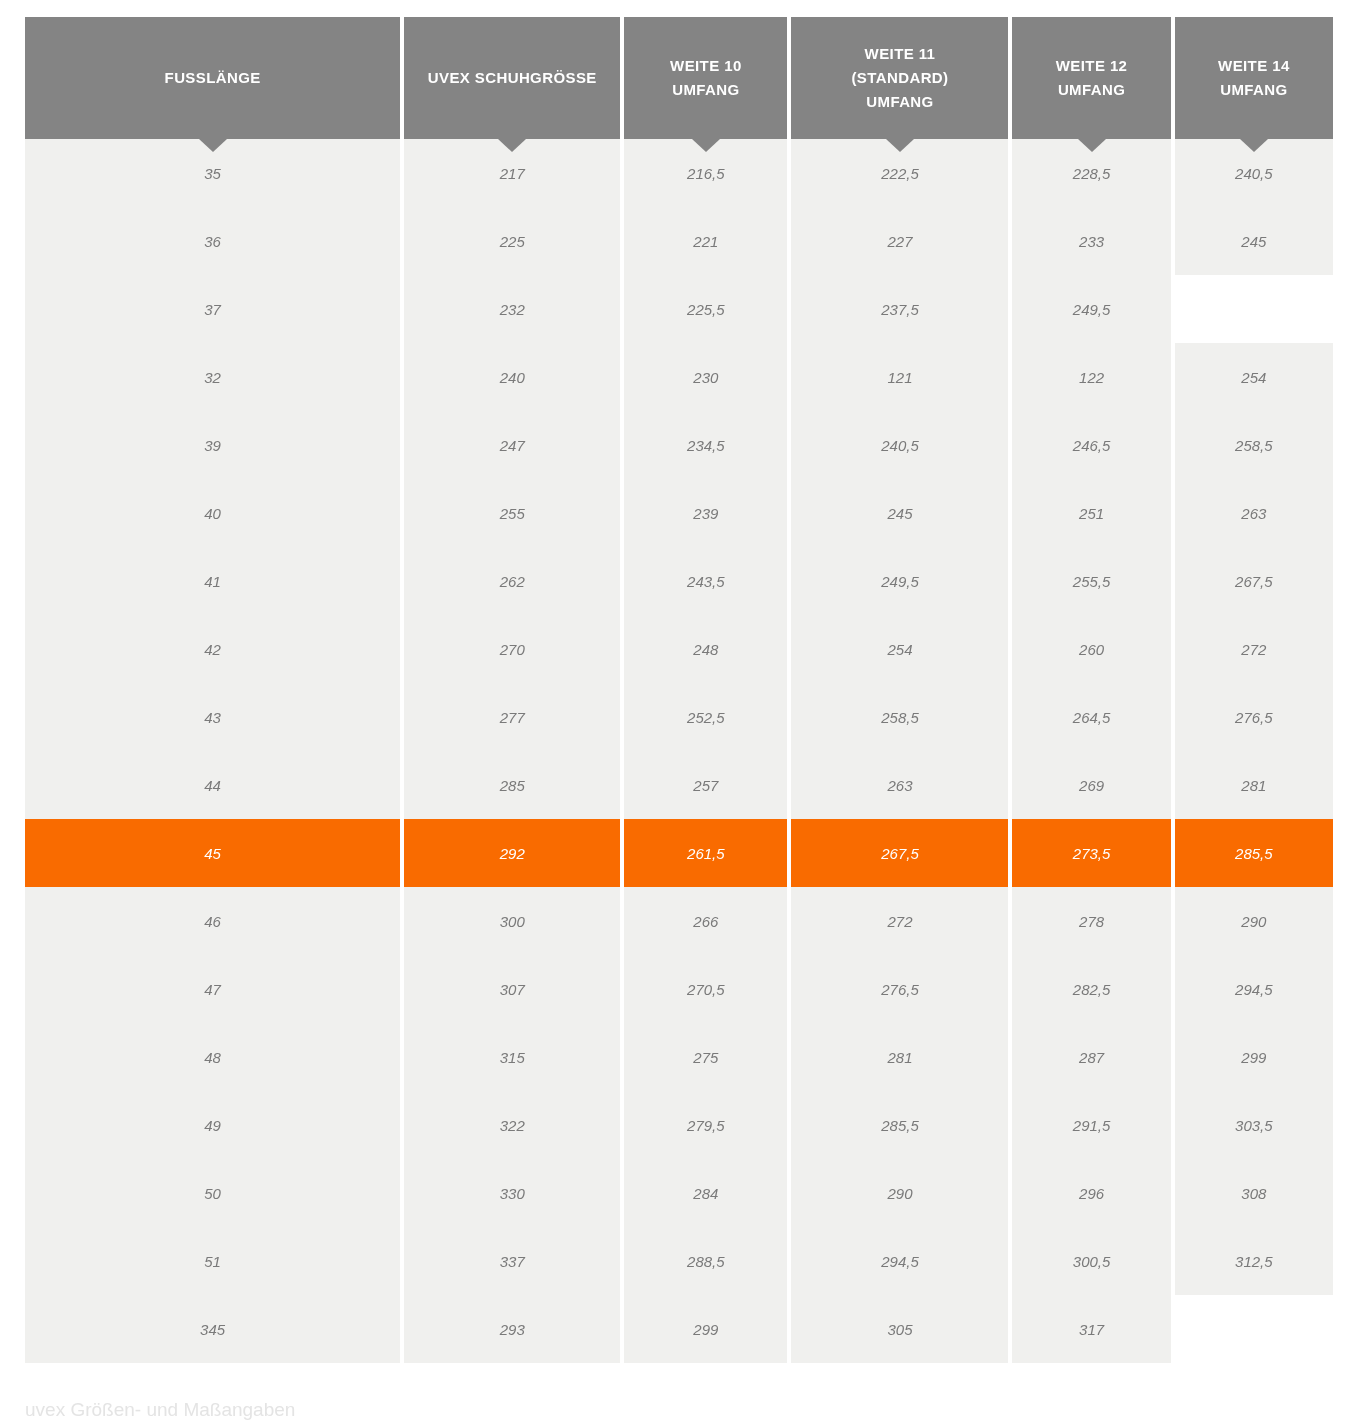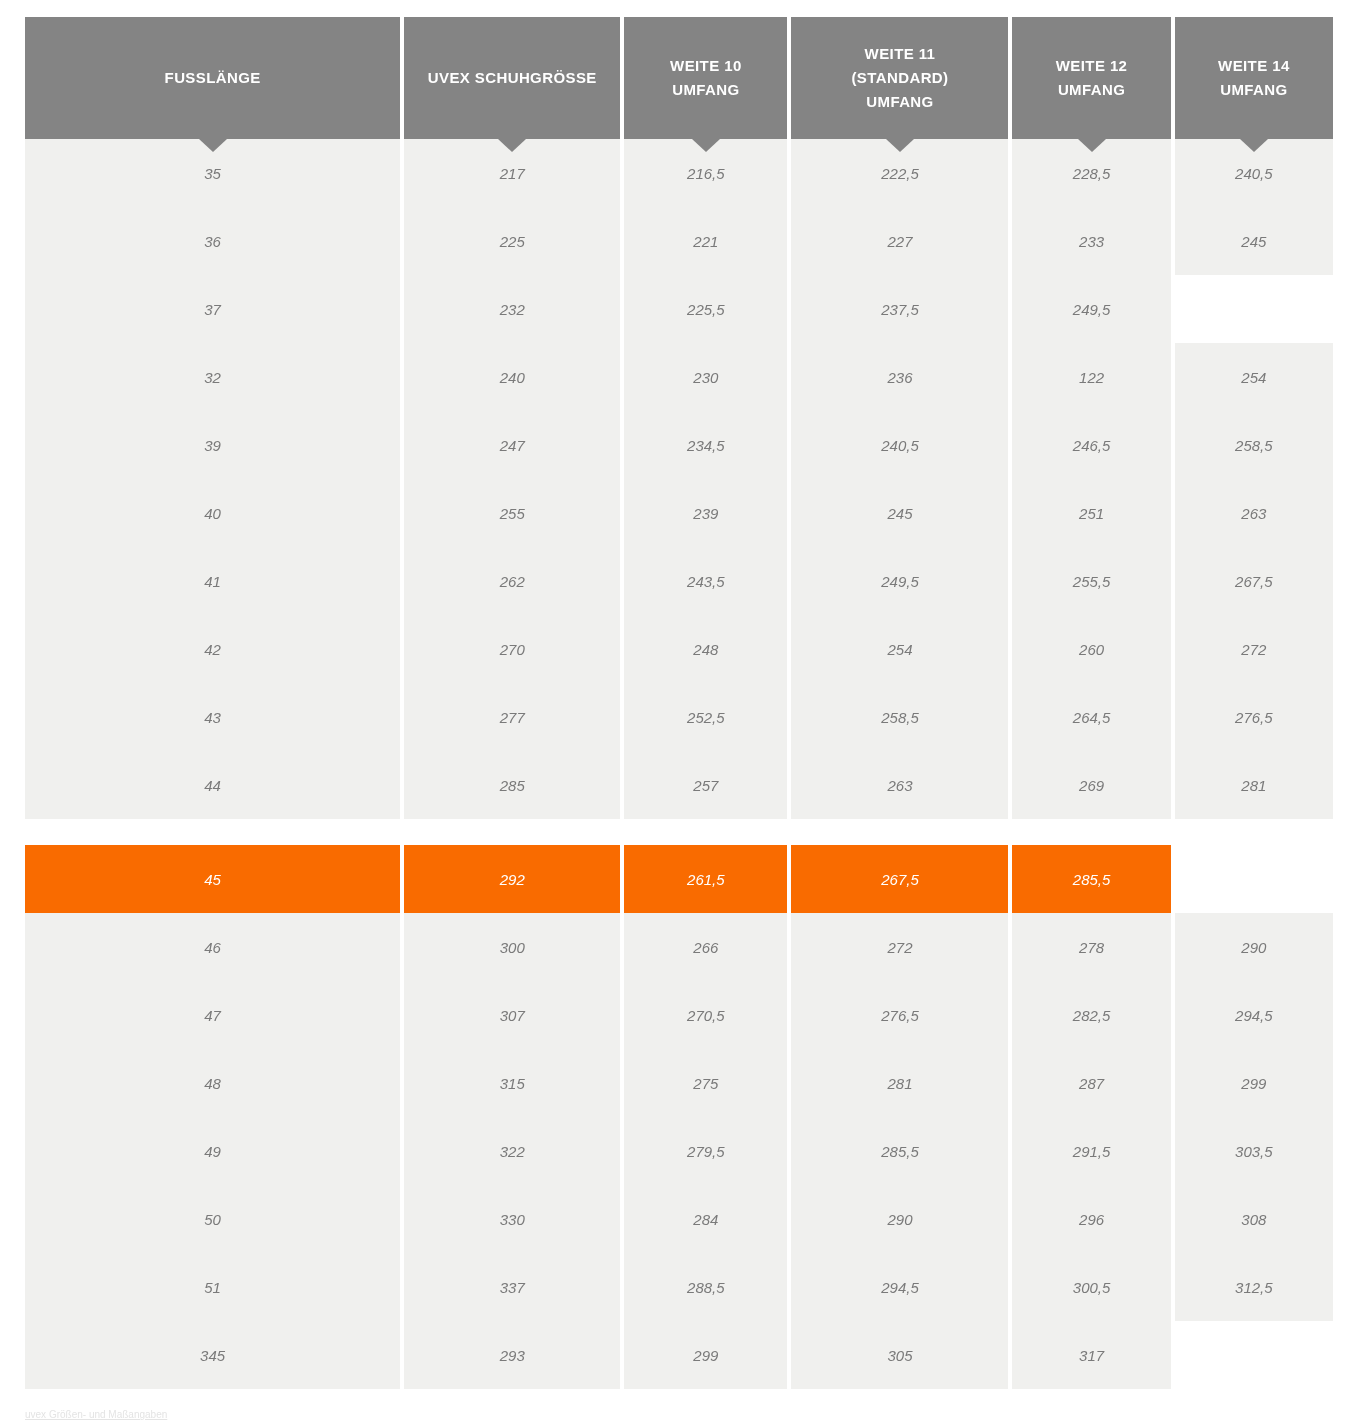--- a/index.html
+++ b/index.html
@@ -53,27 +53,25 @@
     background: var(--row-bg, #f0f0ee);
     color: var(--row-text, #7a7a7a);
     display: flex;
     align-items: center;
     justify-content: center;
     font-size: 15px;
   }
   .grid.row.hl .cell {
     background: var(--highlight-bg, #f96b00);
     color: var(--highlight-text, #ffffff);
-    margin-top: 26px;
   }
   .caption {
-    margin: 20px 0 0 25px;
-    font-size: 10px;
+    margin: 36px 0 0 25px;
+    font-size: 19px;
     color: var(--caption-text, #e4e4e4);
-    text-decoration: underline;
   }
 </style>
 </head>
 <body>
 
 <div class="table-wrap">
   <div class="grid header">
       <div class="hcell">FUSSLÄNGE</div>
       <div class="hcell">UVEX SCHUHGRÖSSE</div>
       <div class="hcell">WEITE 10
@@ -107,21 +105,21 @@
         <div class="cell">37</div>
         <div class="cell">232</div>
         <div class="cell">225,5</div>
         <div class="cell">237,5</div>
         <div class="cell">249,5</div>
       </div>
       <div class="grid row">
         <div class="cell">32</div>
         <div class="cell">240</div>
         <div class="cell">230</div>
-        <div class="cell">236</div>
+        <div class="cell">121</div>
         <div class="cell">122</div>
         <div class="cell">254</div>
       </div>
       <div class="grid row">
         <div class="cell">39</div>
         <div class="cell">247</div>
         <div class="cell">234,5</div>
         <div class="cell">240,5</div>
         <div class="cell">246,5</div>
         <div class="cell">258,5</div>
@@ -164,20 +162,21 @@
         <div class="cell">257</div>
         <div class="cell">263</div>
         <div class="cell">269</div>
         <div class="cell">281</div>
       </div>
       <div class="grid row hl">
         <div class="cell">45</div>
         <div class="cell">292</div>
         <div class="cell">261,5</div>
         <div class="cell">267,5</div>
+        <div class="cell">273,5</div>
         <div class="cell">285,5</div>
       </div>
       <div class="grid row">
         <div class="cell">46</div>
         <div class="cell">300</div>
         <div class="cell">266</div>
         <div class="cell">272</div>
         <div class="cell">278</div>
         <div class="cell">290</div>
       </div>

